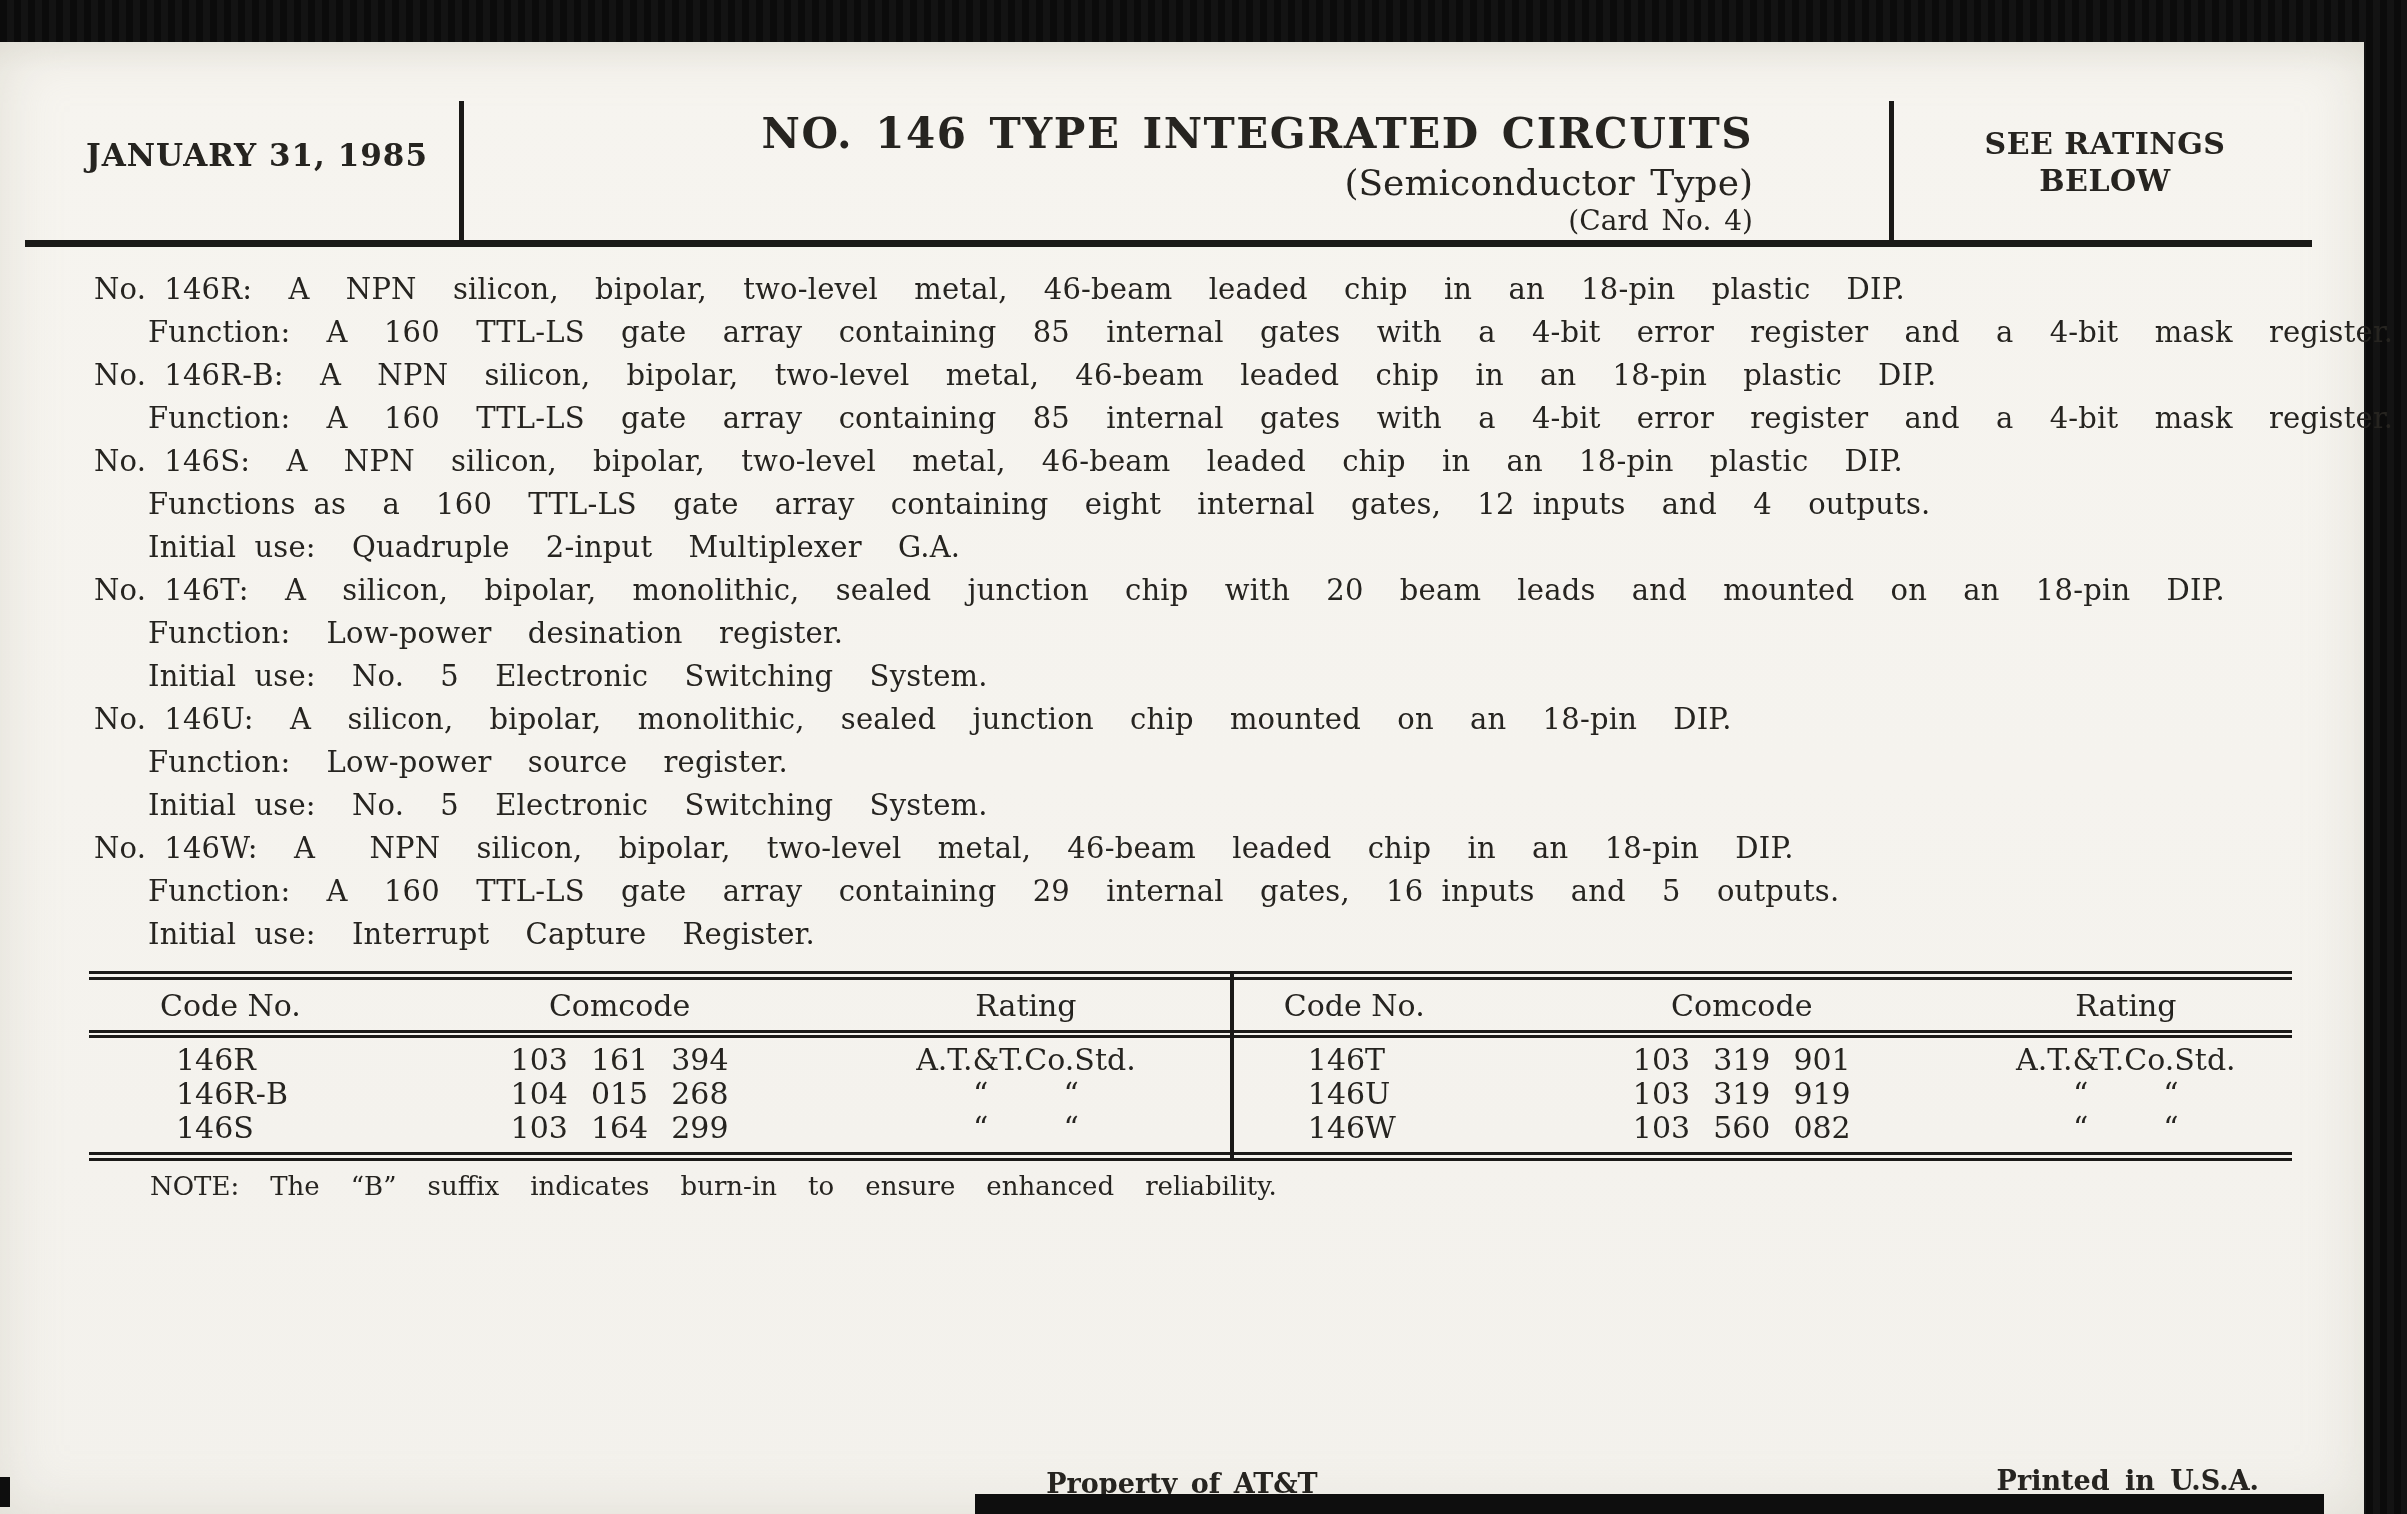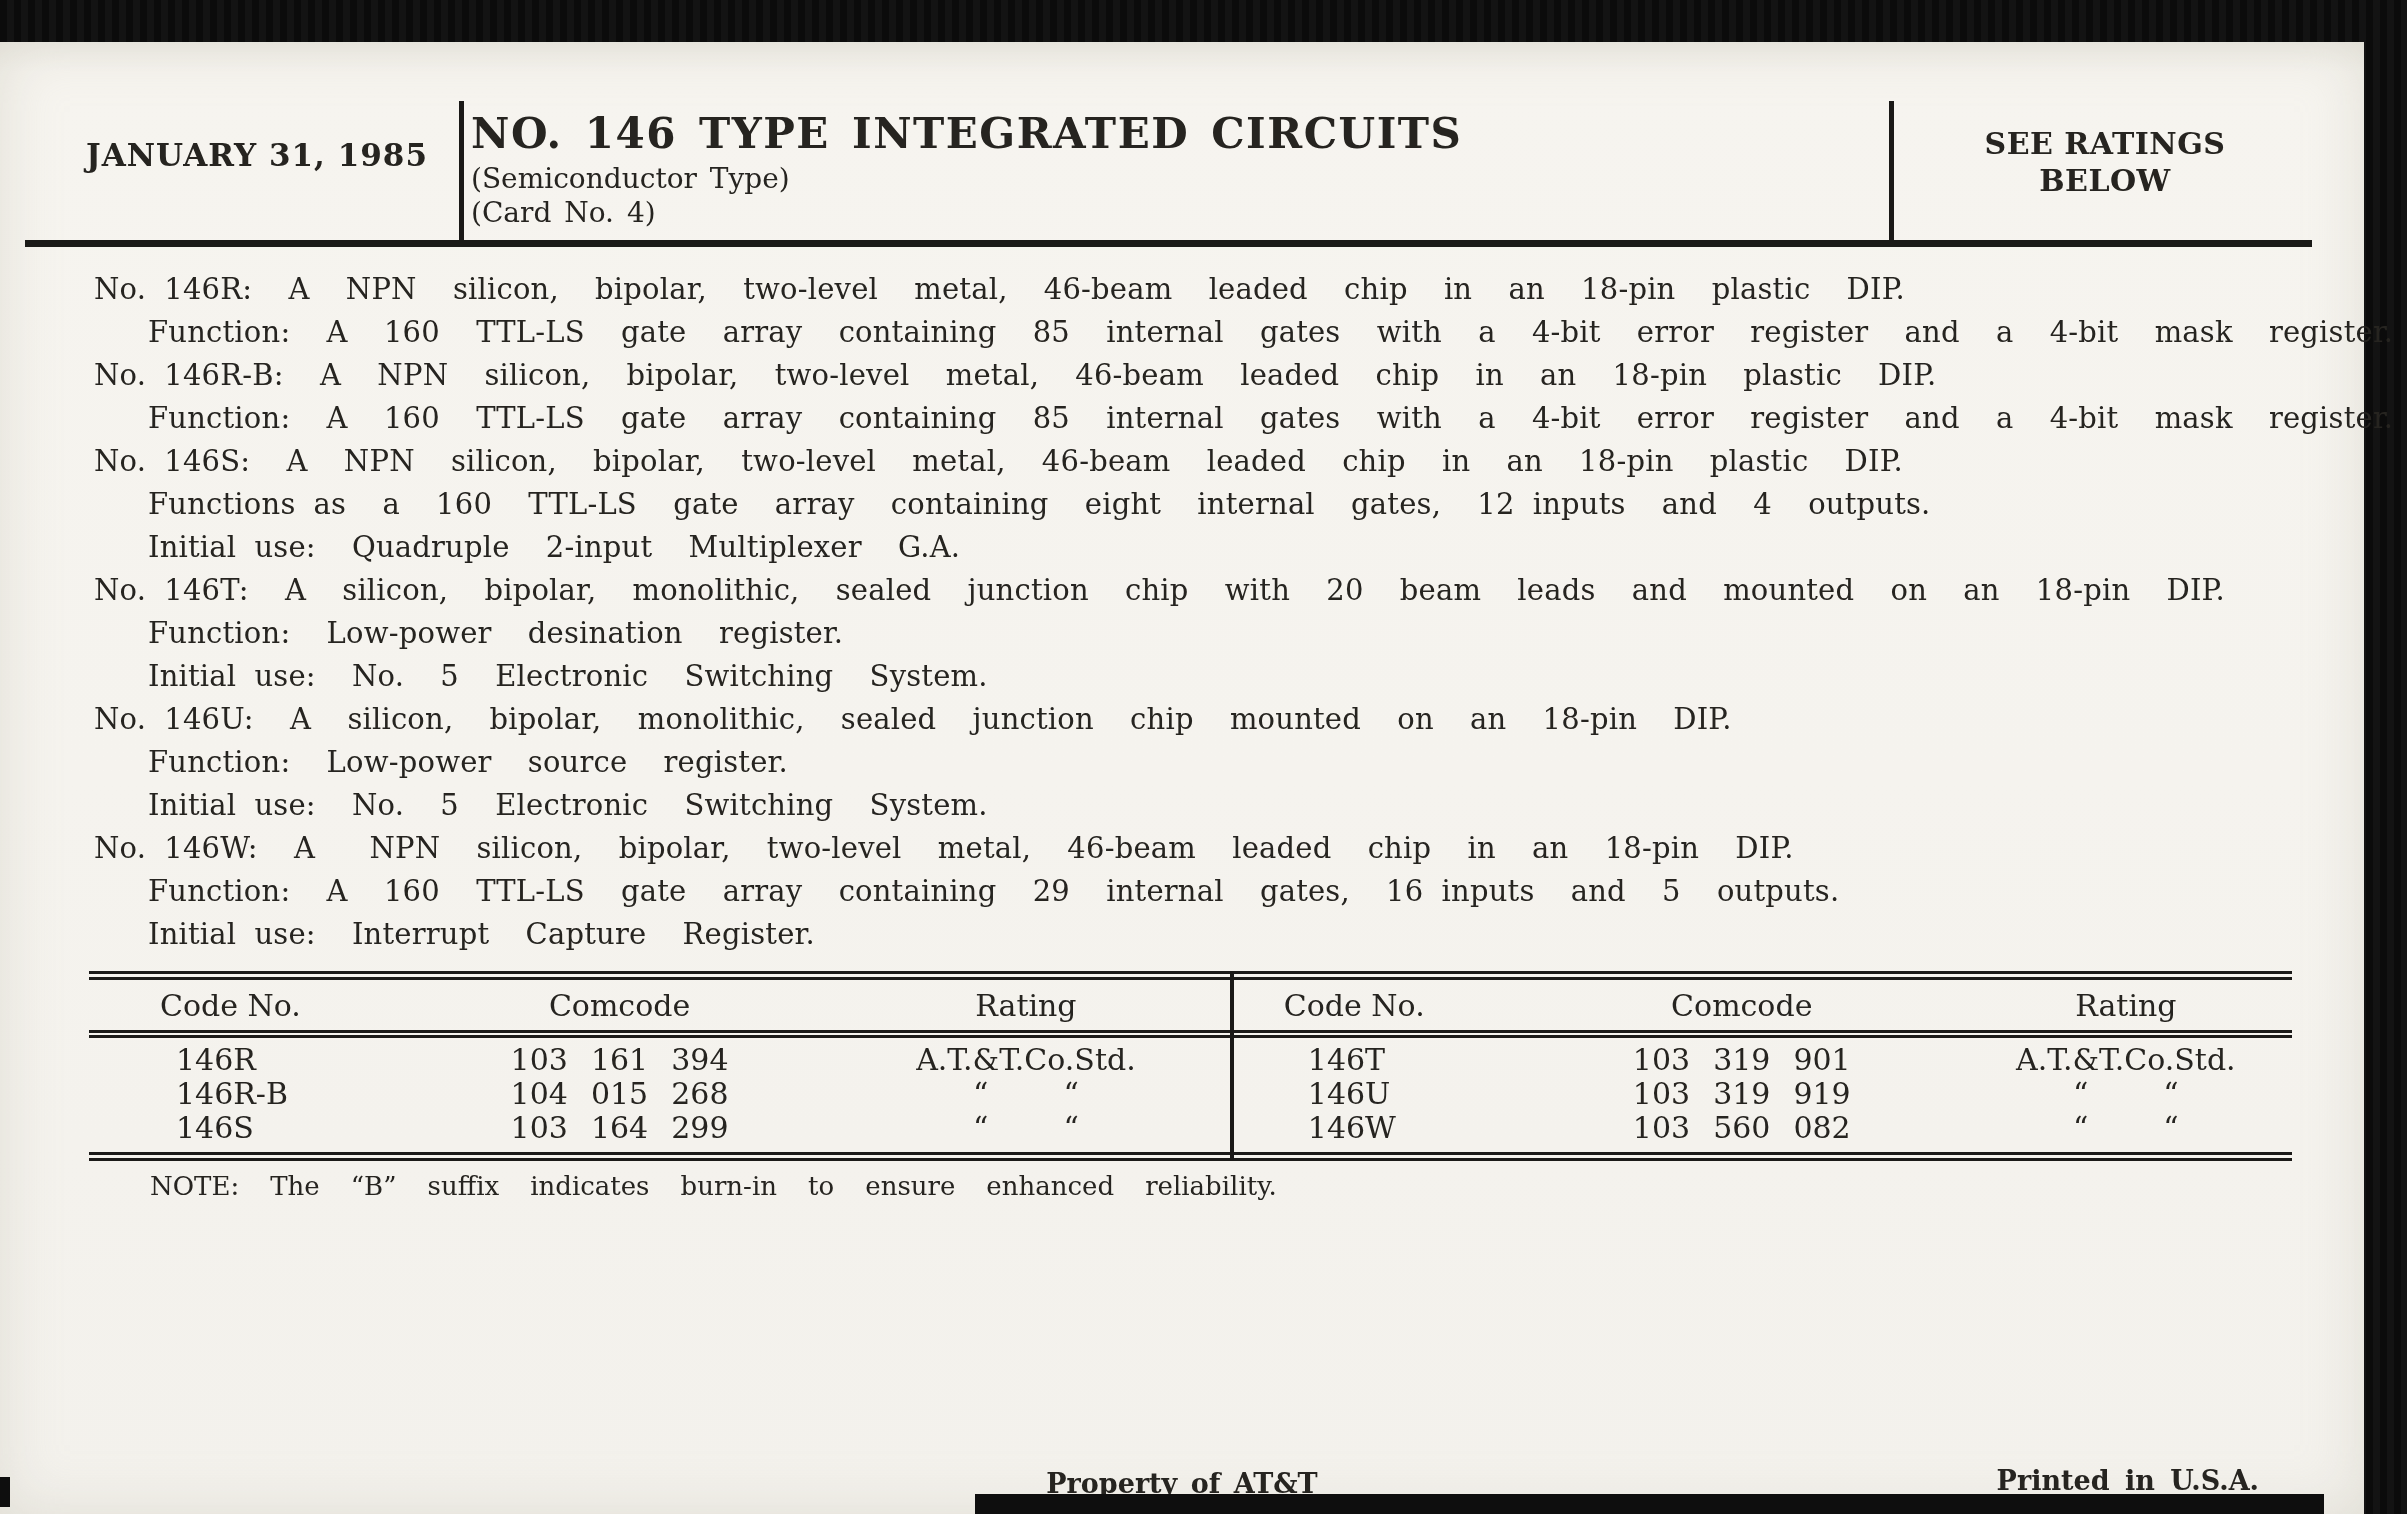--- a/index.html
+++ b/index.html
@@ -13,23 +13,23 @@
     position:absolute;left:0;top:42px;right:44px;bottom:0;
     background:linear-gradient(180deg,#efede7 0,#f6f4ef 30px,#f5f3ee 50%,#f3f1ec 100%);
     box-shadow:inset 0 0 59px rgba(190,185,170,.35);
   }
   
   .hdr-date{position:absolute;left:57px;top:95px;width:400px;text-align:center;
     font-size:31px;font-weight:bold;letter-spacing:1px;white-space:pre;}
   .vline{position:absolute;width:5px;background:#1a1917;}
   #vline-left{left:459px;top:59px;height:145px;}
   #vline-right{left:1889px;top:59px;height:145px;}
-  .hdr-center{position:absolute;left:465px;top:67px;width:1288px;text-align:left;margin-left:6px;}
+  .hdr-center{position:absolute;left:465px;top:67px;width:1288px;text-align:right;}
   .hdr-title{font-size:42px;font-weight:bold;letter-spacing:1.5px;word-spacing:6px;}
-  .hdr-sub{font-size:28px;margin-top:4px;word-spacing:4px;}
+  .hdr-sub{font-size:36px;margin-top:4px;word-spacing:4px;}
   .hdr-card{font-size:28px;margin-top:1px;word-spacing:4px;}
   .hdr-right{position:absolute;left:1893px;top:83px;width:424px;text-align:center;
     font-size:30px;font-weight:bold;line-height:37px;letter-spacing:0.5px;}
   #hdr-rule{position:absolute;left:25px;top:198px;width:2287px;height:7px;background:#1b1a18;}
   
   #body-block{position:absolute;left:94px;top:226px;font-size:29px;line-height:43px;
     word-spacing:.30em;letter-spacing:0.2px;}
   .l{white-space:pre;}
   .ind{padding-left:54px;}
   

